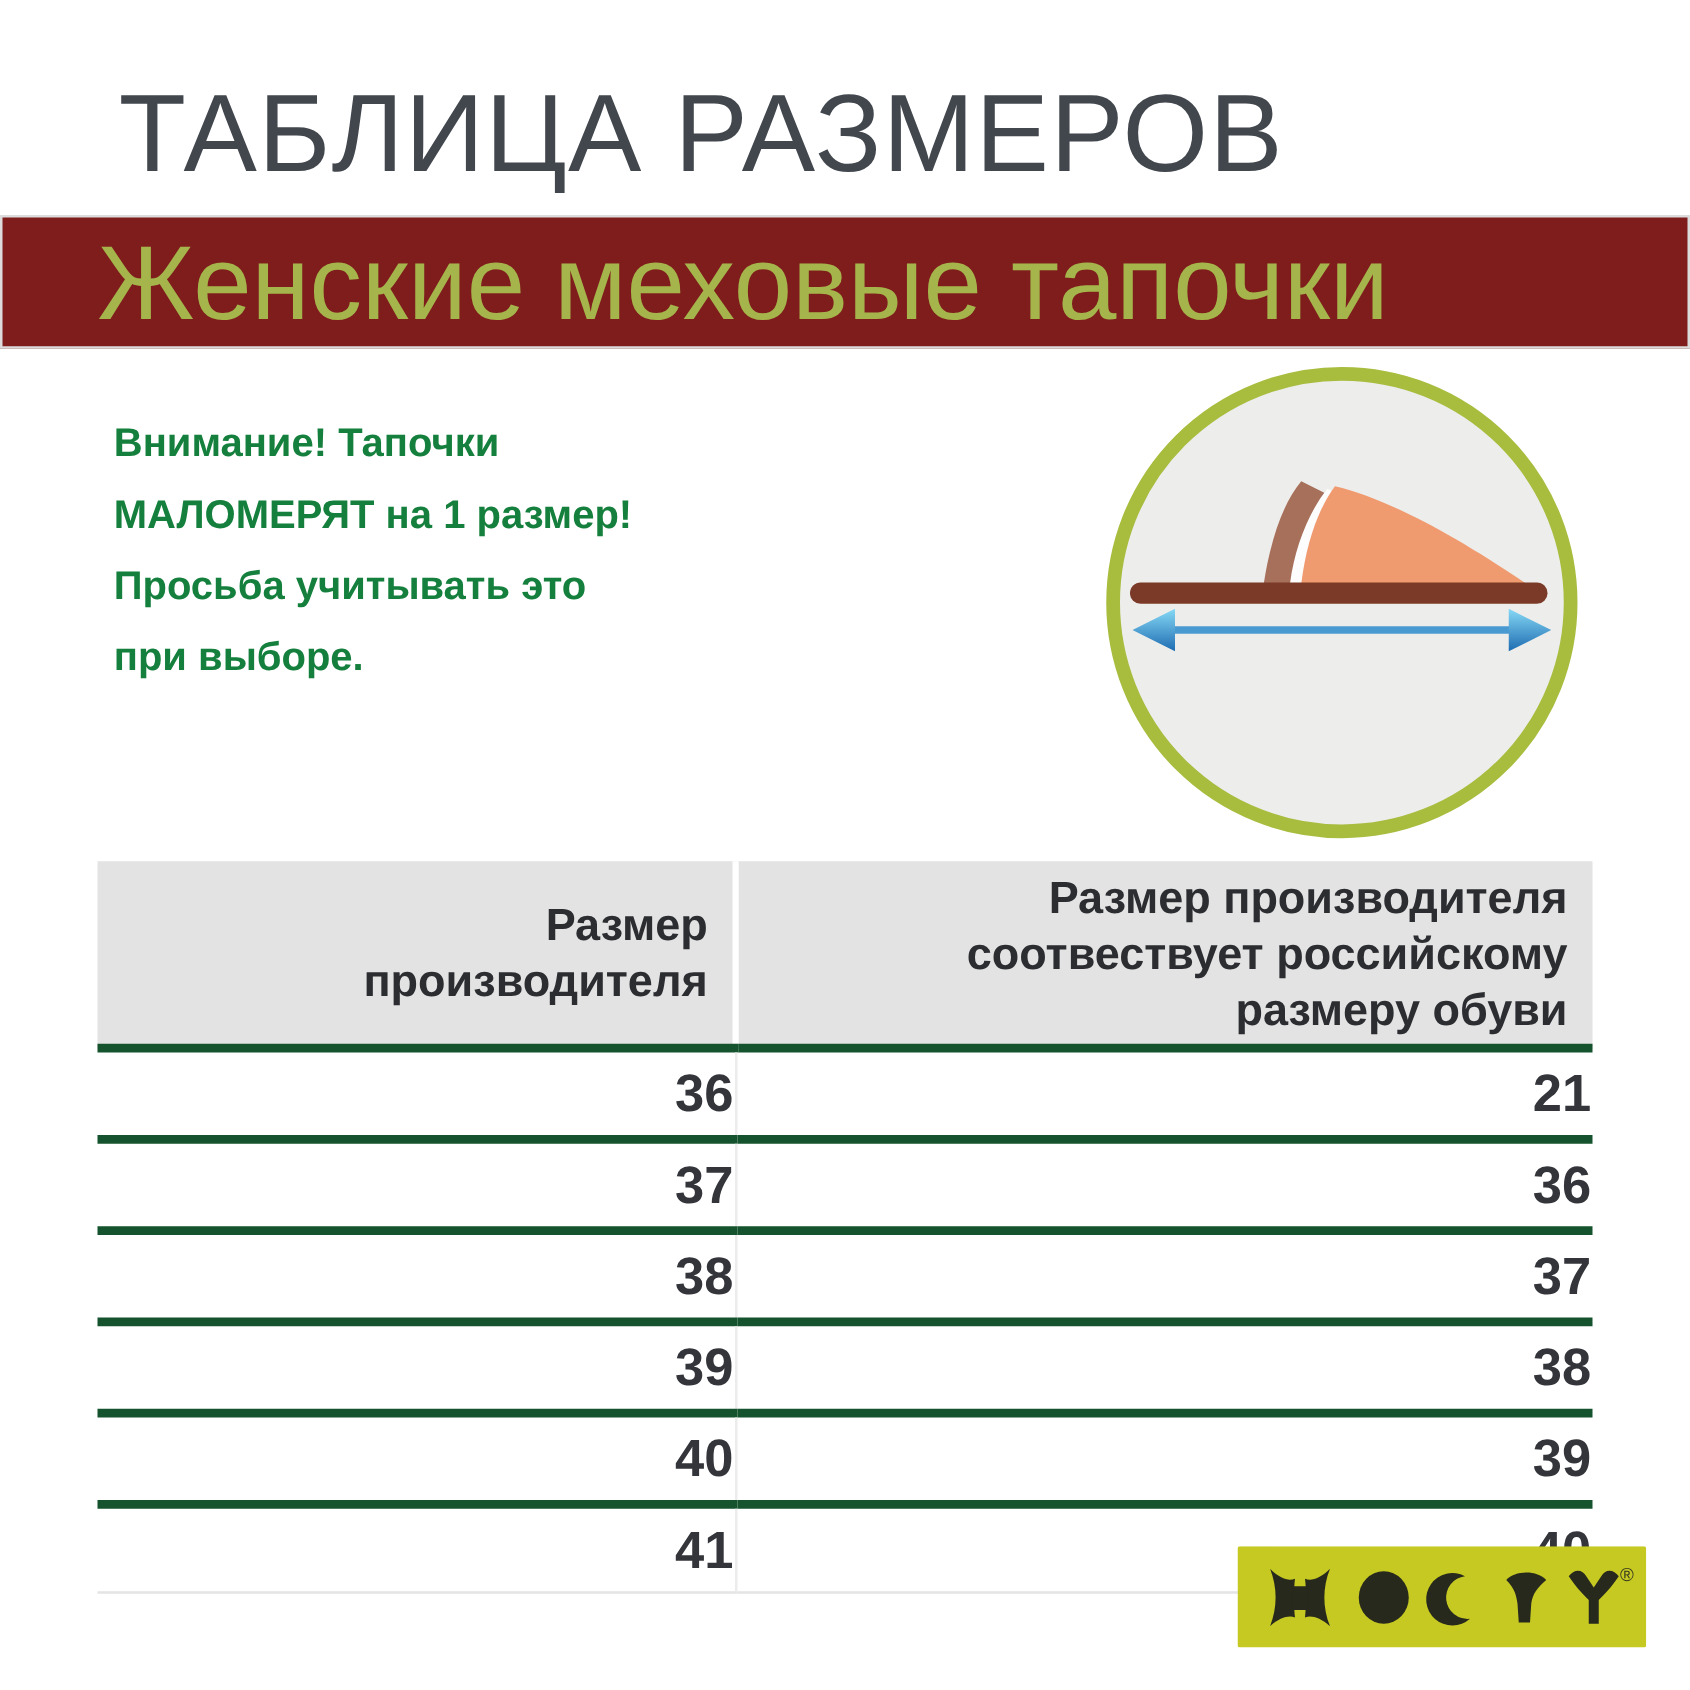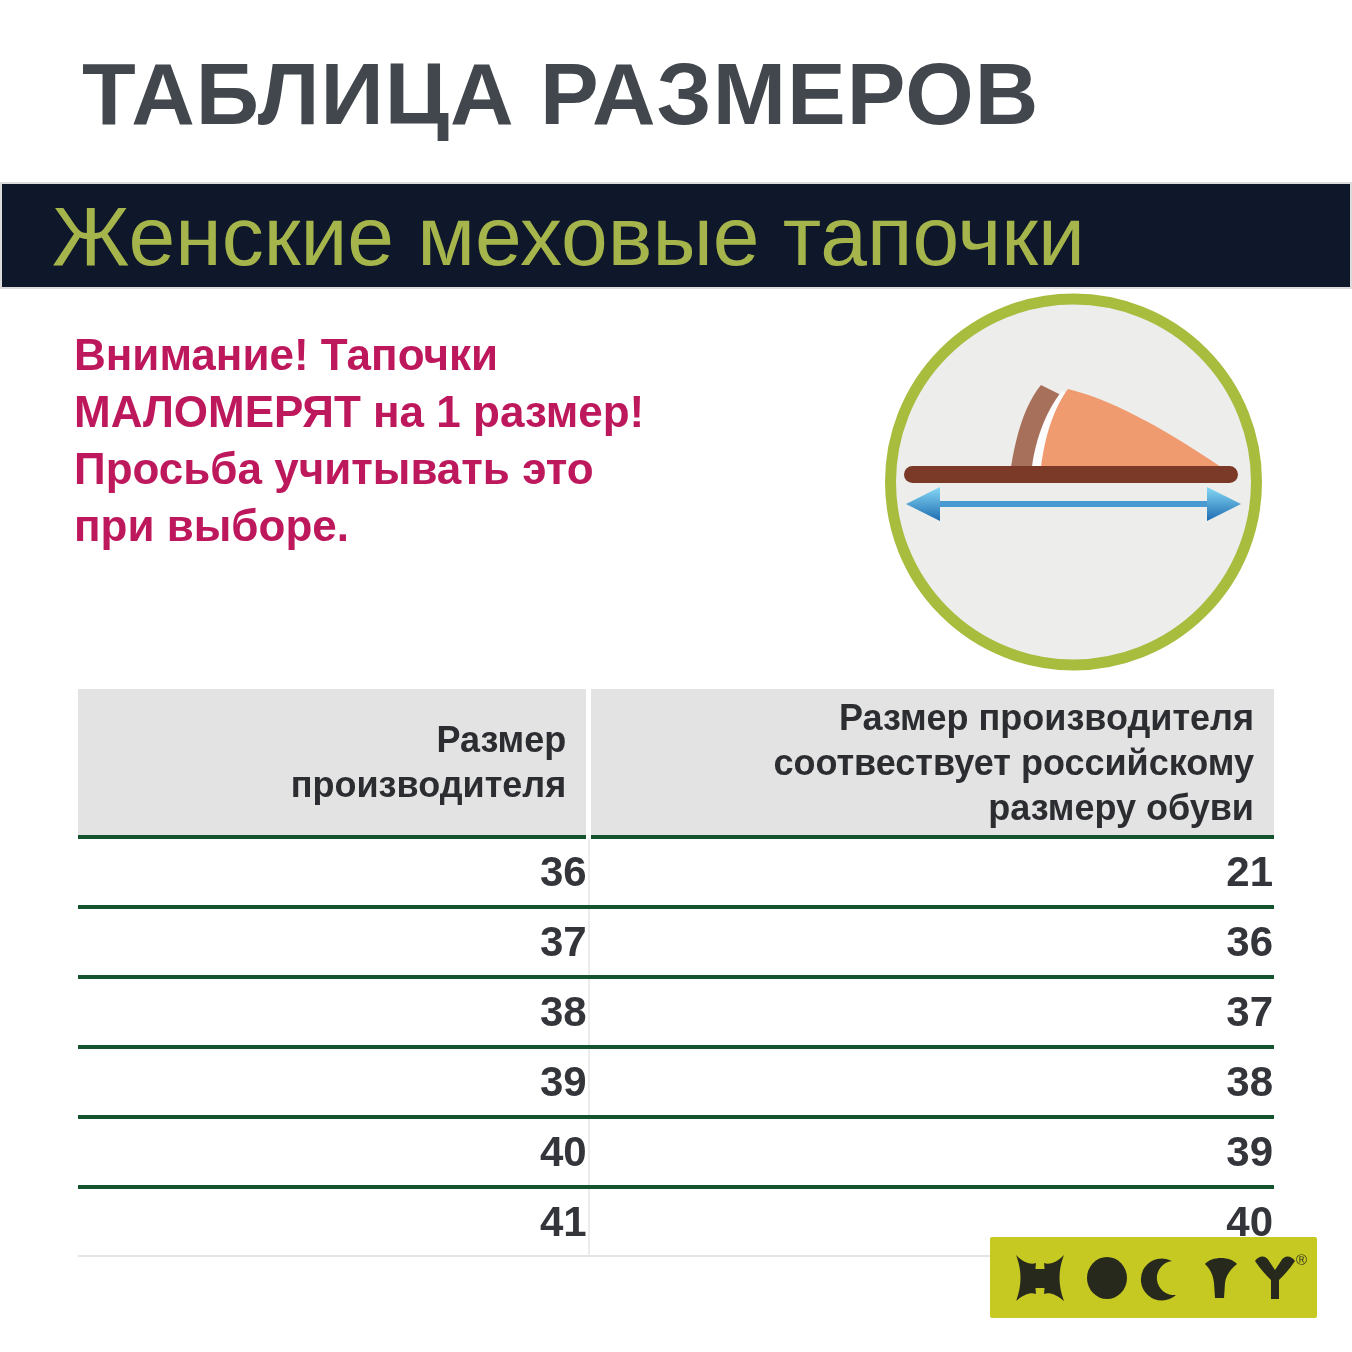--- a/index.html
+++ b/index.html
@@ -4,51 +4,51 @@
 <style>
   html,body{margin:0;padding:0;background:#ffffff;}
   .page{
     position:relative;
     width:1352px;height:1352px;
     background:#ffffff;
     font-family:"Liberation Sans", sans-serif;
     overflow:hidden;
   }
   .title{
-    position:absolute;left:78px;top:46px;margin:4px;
-    font-size:88px;font-weight:700;line-height:1;
+    position:absolute;left:78px;top:46px;margin:17px;
+    font-size:88px;font-weight:400;line-height:1;
     letter-spacing:1px;color:#42474e;white-space:nowrap;
   }
   .banner{
-    position:absolute;left:0;top:182px;width:100%;height:107px;
-    box-sizing:border-box;border:2px solid #dcdcdc;background:#0f172a;
-    display:flex;align-items:center;padding-left:50px;
+    position:absolute;left:0;top:172px;width:100%;height:107px;
+    box-sizing:border-box;border:2px solid #dcdcdc;background:#7f1d1d;
+    display:flex;align-items:center;padding-left:76px;
   }
   .banner-text{
     font-size:84px;font-weight:400;color:#a5b54b;line-height:1;white-space:nowrap;
   }
   .warning{
-    position:absolute;left:74px;top:326px;margin:0;
-    font-size:44px;line-height:57px;font-weight:700;color:#be185d;
+    position:absolute;left:91px;top:326px;margin:0;
+    font-size:32px;line-height:57px;font-weight:700;color:#15803d;
     white-space:pre-line;
   }
   .illus{position:absolute;left:884px;top:292px;}
   .size-table{
     position:absolute;left:78px;top:689px;width:1196px;
     border-collapse:collapse;table-layout:fixed;text-align:right;
   }
   .size-table th{
     background:#e3e3e3;height:146px;padding:0 20px;
     font-size:36px;line-height:45px;font-weight:700;color:#2b2d31;
     vertical-align:middle;white-space:pre-line;
   }
   .size-table th + th{border-left:5px solid #ffffff;}
   .size-table td{
     height:64px;font-size:42px;font-weight:700;color:#33353a;
-    border-top:4px solid #14532d;vertical-align:middle;
+    border-top:7px solid #14532d;vertical-align:middle;
   }
   .size-table td + td{border-left:2px solid #ececec;}
   .size-table tbody tr:last-child td{border-bottom:2px solid #e4e4e4;}
   .logo{position:absolute;left:990px;top:1237px;}
 </style>
 </head>
 <body>
 
 <div class="page">
 

